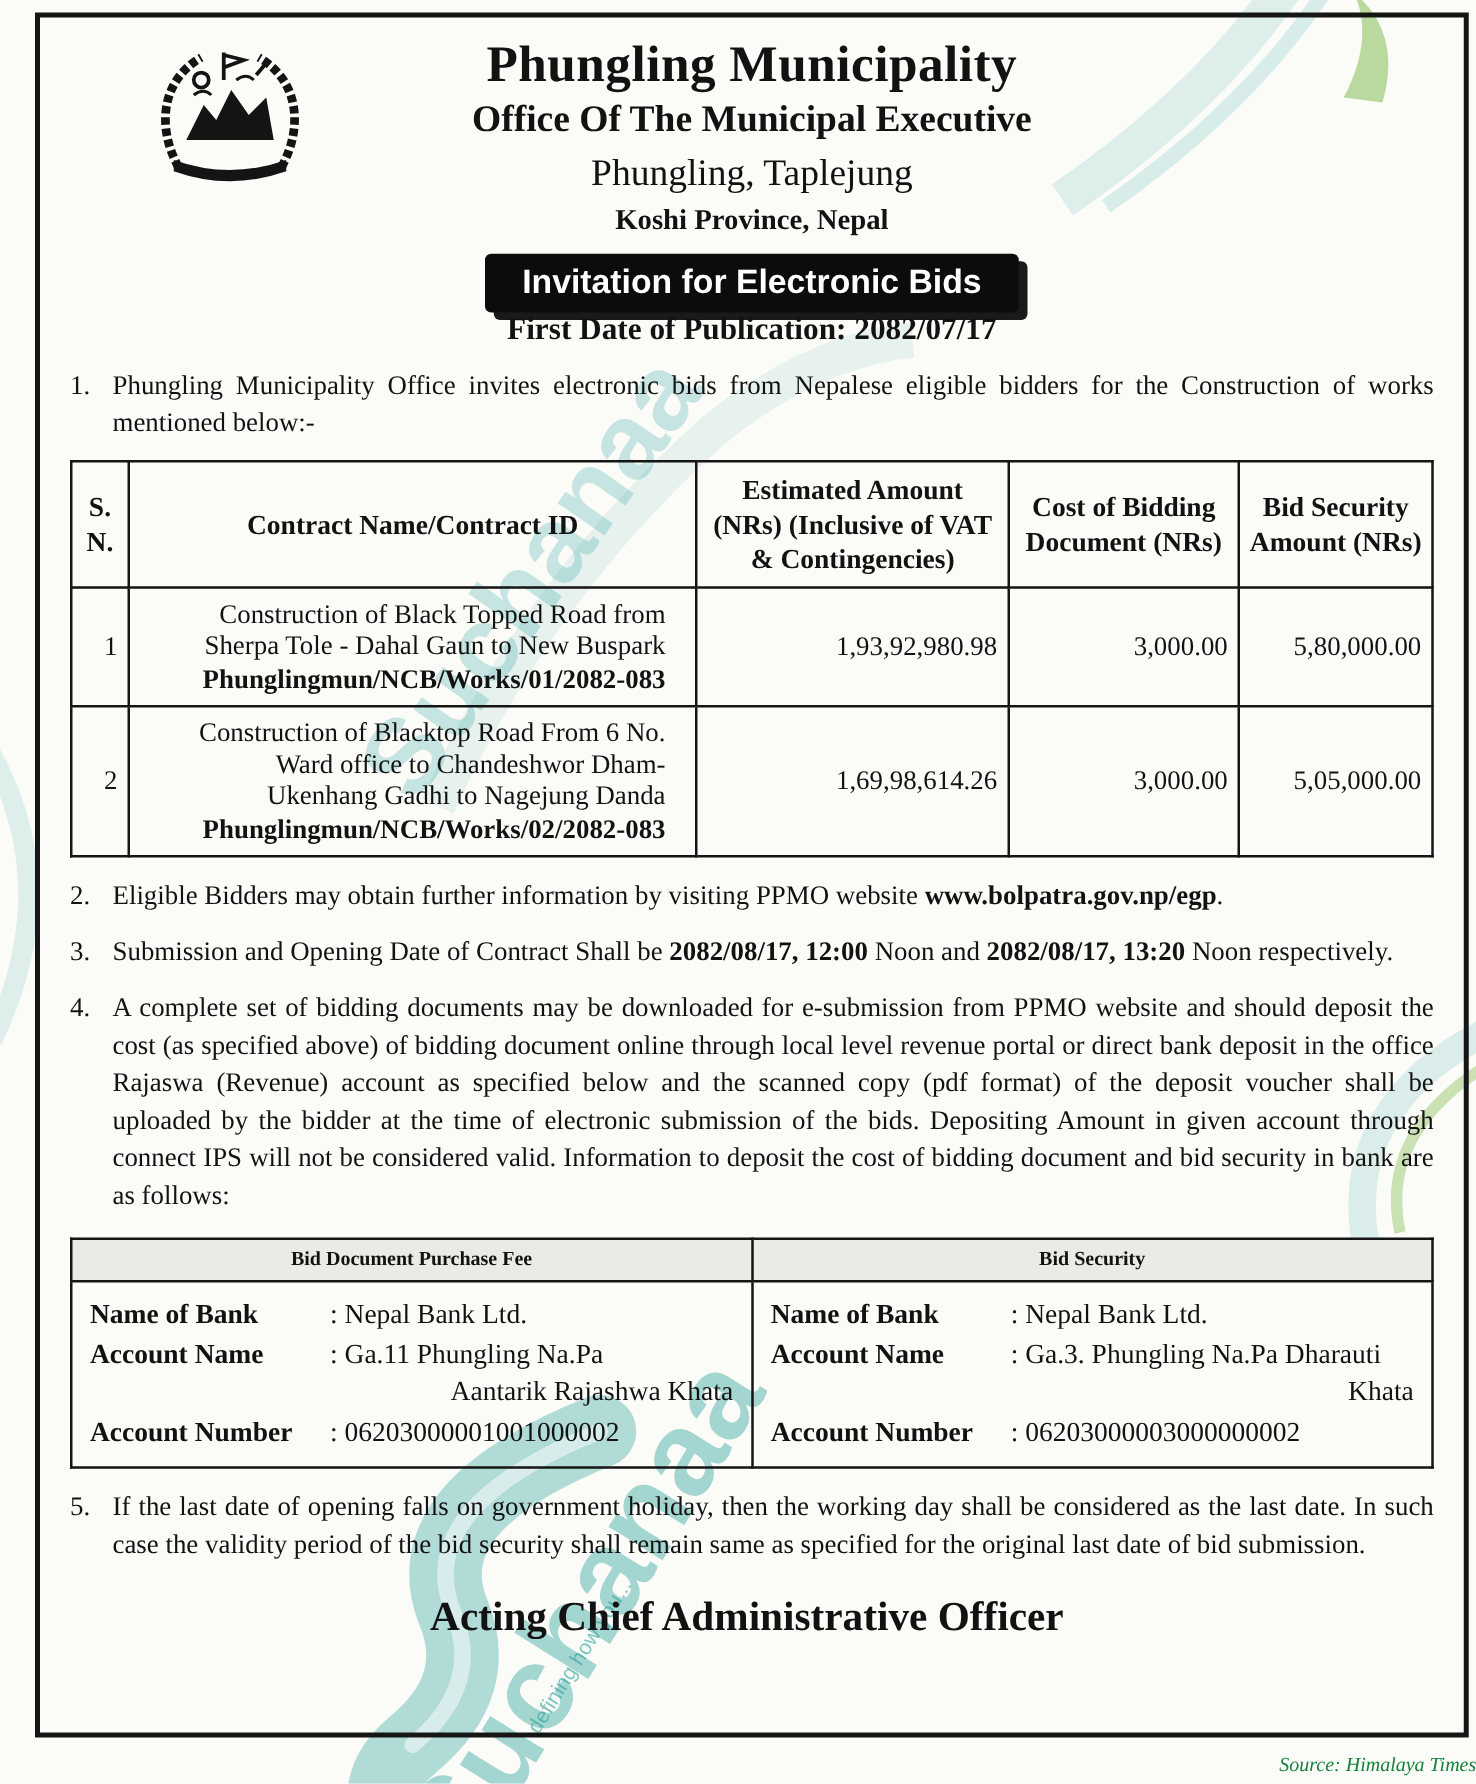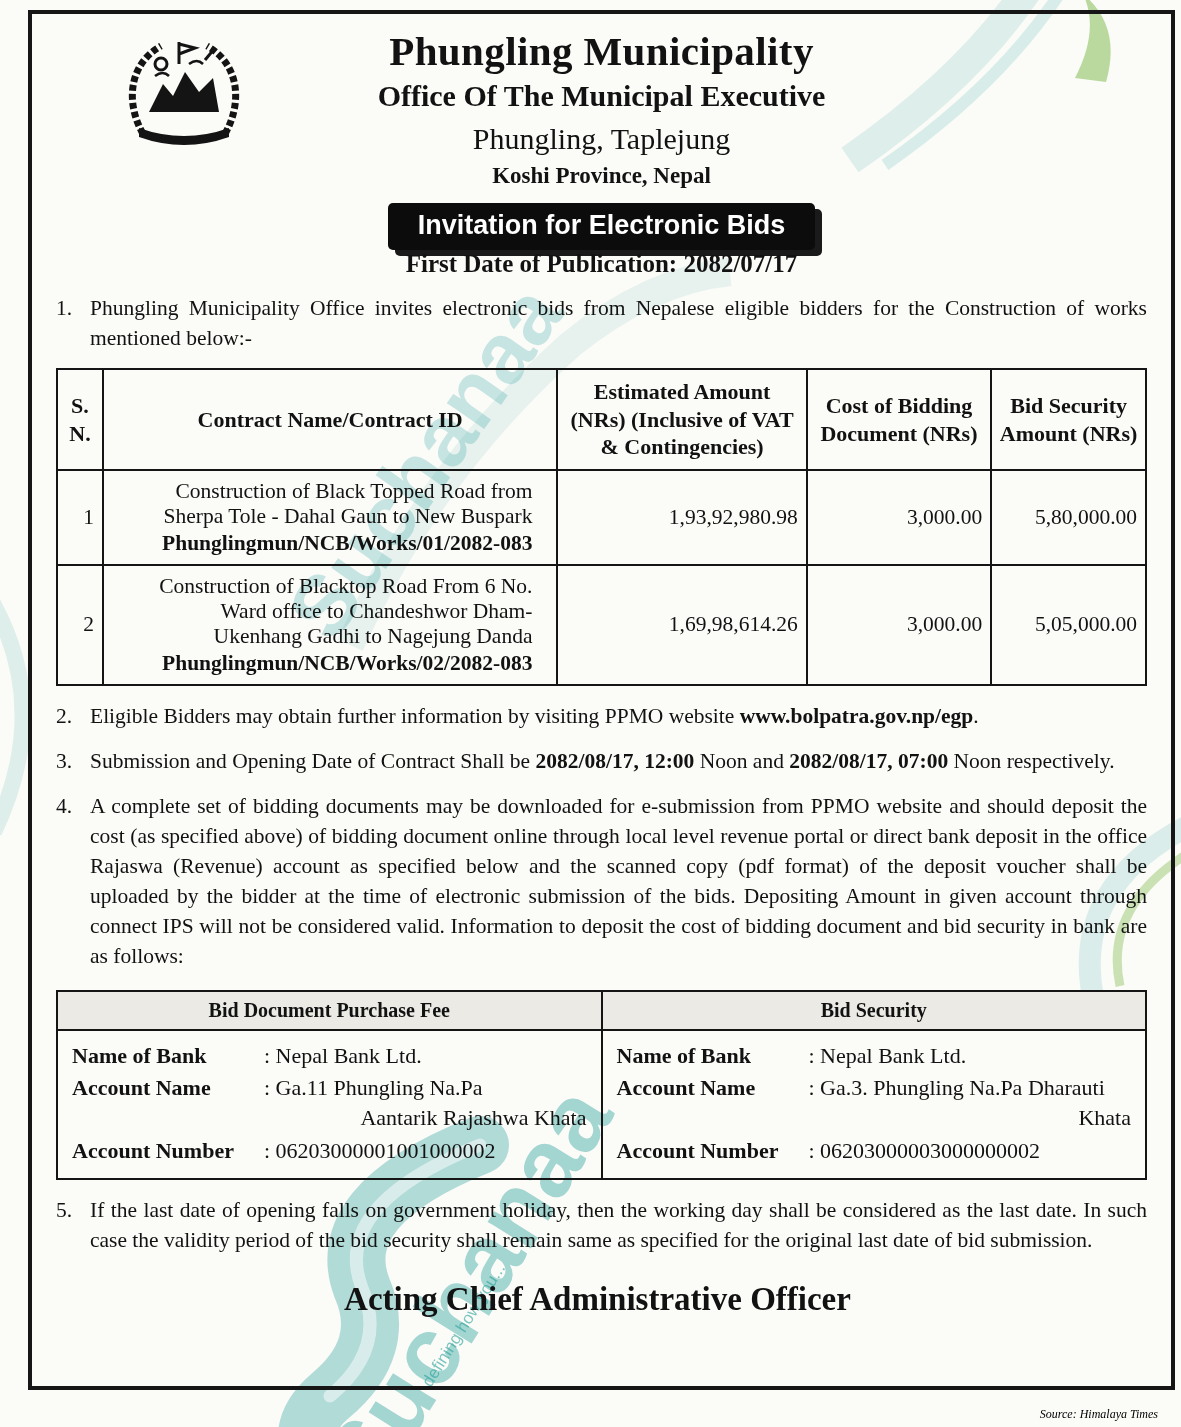--- a/index.html
+++ b/index.html
@@ -44,29 +44,29 @@
   .ctext{flex:1;text-align:justify;font-family:Liberation Serif, serif;}
   .bid-table{width:100%;border-collapse:collapse;margin-top:15px;}
   .bid-table th,.bid-table td{border:2.5px solid #151515;}
   .bid-table th{font-size:22px;line-height:1.25;padding:8px 6px;text-align:center;vertical-align:middle;}
   .sn-h{white-space:pre-line;}
   .bid-table td{font-size:21.5px;text-align:right;vertical-align:middle;padding:10px 8px;}
   .cname{padding:8px 24px !important;}
   .cid{font-weight:bold;margin-top:2px;}
   .bank-table{width:100%;border-collapse:collapse;margin-top:18px;}
   .bank-table th{
-    border:2.5px solid #151515;background:#ebeae5;font-size:20px;padding:7px 6px;text-align:center;
+    border:2.5px solid #151515;background:#ebeae5;font-size:16px;padding:7px 6px;text-align:center;
   }
   .bank-table td{border:2.5px solid #151515;vertical-align:top;padding:8px 14px 12px;font-size:22px;width:50%;margin-top:10px;}
   .bt-row{display:flex;line-height:1.38;margin-top:2px;}
   .bt-label{font-weight:bold;flex:0 0 192px;}
   .bt-cont{margin-left:216px;line-height:1.38;text-align:right;}
   .signature{text-align:center;font-weight:bold;font-size:33px;margin-top:26px;padding-right:8px;}
   .source{
-    position:absolute;right:23px;bottom:5px;z-index:3;font-size:12px;font-style:italic;color:#000000;
+    position:absolute;right:0;bottom:5px;z-index:3;font-size:16px;font-style:italic;color:#15803d;
   }
   b{font-weight:bold;}
 </style>
 </head>
 <body>
 
 <div class="page">
 
   <svg class="decor" viewBox="0 0 1181 1427" xmlns="http://www.w3.org/2000/svg">
     <path d="M 850 160 Q 980 70 1040 -30" stroke="#37a9a2" stroke-width="30" fill="none" opacity="0.15"></path>
@@ -155,21 +155,21 @@
       </tbody>
     </table>
 
     <div class="clause">
       <span class="cnum">2.</span>
       <span class="ctext"><span>Eligible Bidders may obtain further information by visiting PPMO website </span><b>www.bolpatra.gov.np/egp</b><span>.</span></span>
     </div>
 
     <div class="clause">
       <span class="cnum">3.</span>
-      <span class="ctext"><span>Submission and Opening Date of Contract Shall be </span><b>2082/08/17, 12:00</b><span> Noon and </span><b>2082/08/17, 07:00</b><span> Noon respectively.</span></span>
+      <span class="ctext"><span>Submission and Opening Date of Contract Shall be </span><b>2082/08/17, 12:00</b><span> Noon and </span><b>2082/08/17, 13:20</b><span> Noon respectively.</span></span>
     </div>
 
     <div class="clause">
       <span class="cnum">4.</span>
       <span class="ctext">A complete set of bidding documents may be downloaded for e-submission from PPMO website and should deposit the cost (as specified above) of bidding document online through local level revenue portal or direct bank deposit in the office Rajaswa (Revenue) account as specified below and the scanned copy (pdf format) of the deposit voucher shall be uploaded by the bidder at the time of electronic submission of the bids. Depositing Amount in given account through connect IPS will not be considered valid. Information to deposit the cost of bidding document and bid security in bank are as follows:</span>
     </div>
 
     <table class="bank-table">
       <thead>
         <tr>

